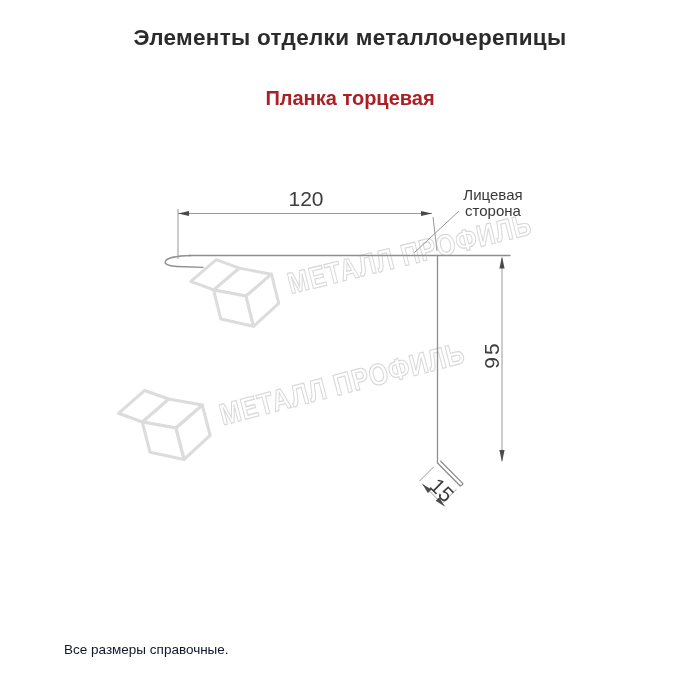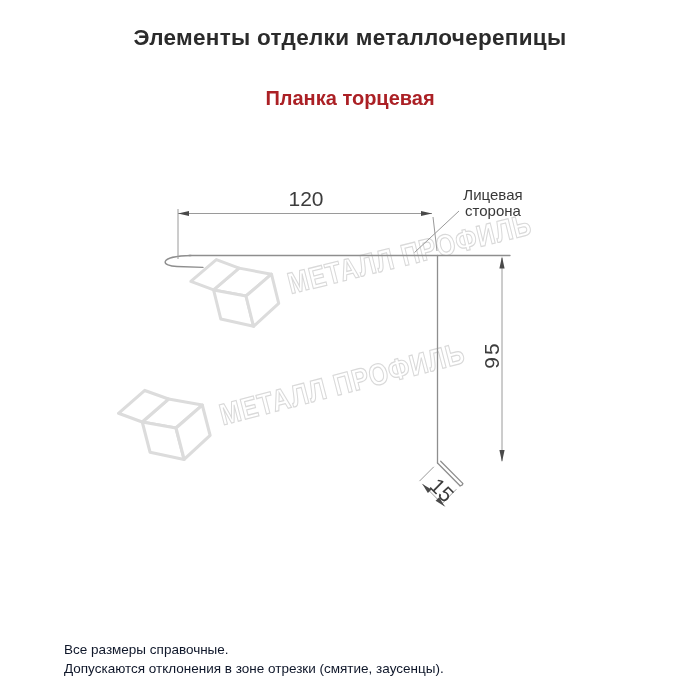--- a/index.html
+++ b/index.html
@@ -123,16 +123,15 @@
 
     <g>
       <path d="M 459,211 L 414.5,252.5" stroke="#9a9a9a" stroke-width="1" fill="none"></path>
       <text class="label-text" x="493" y="200" text-anchor="middle">Лицевая</text>
       <text class="label-text" x="493" y="216" text-anchor="middle">сторона</text>
     </g>
   </svg>
 
   <div class="footer-notes">
     <div>Все размеры справочные.</div>
-    <div>Допускаются отклонения в зоне отрезки (смятие, заусенцы).</div>
   </div>
 
 </div>
 
 </body></html>

